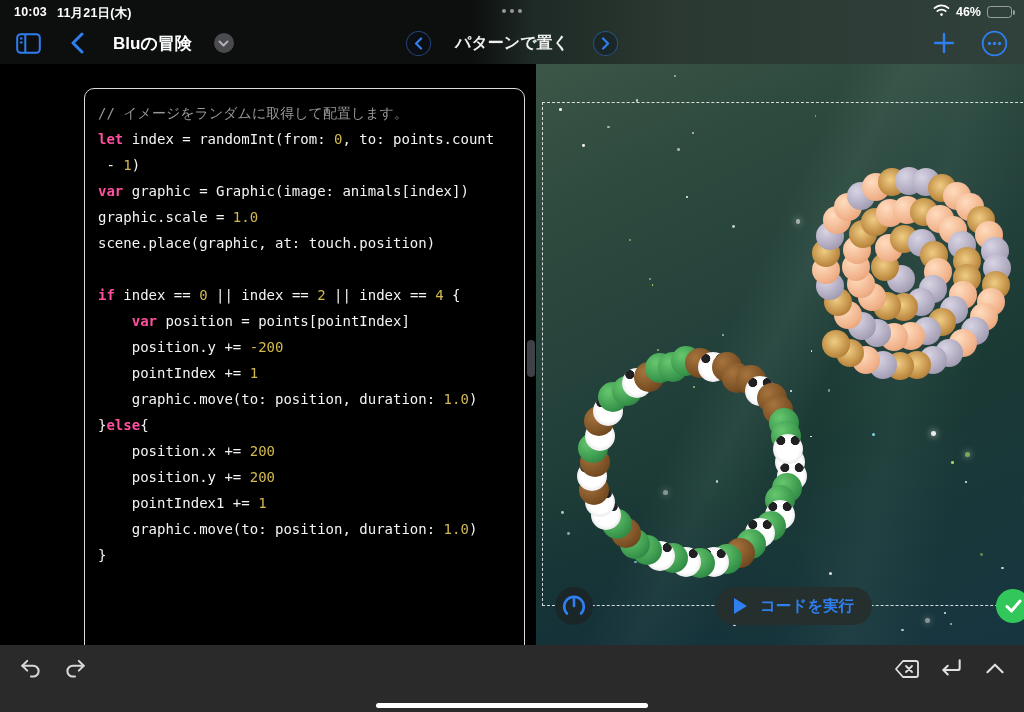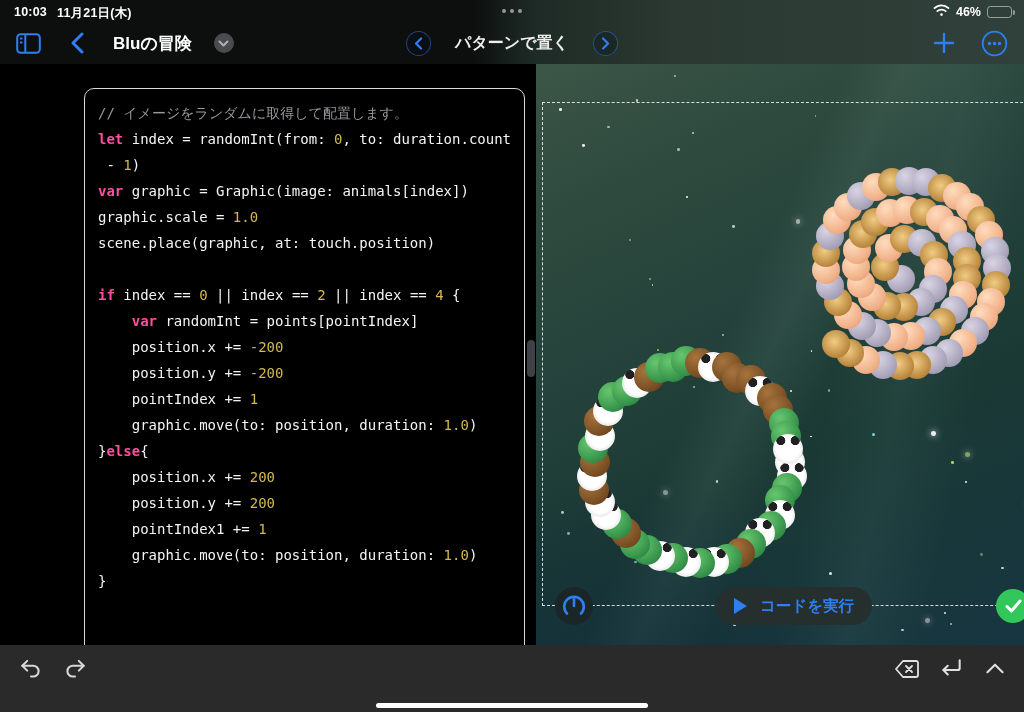--- a/index.html
+++ b/index.html
@@ -180,29 +180,28 @@
           </svg>
         </button>
       </div>
     </div>
   </div>
 
   <div class="main">
     <section class="code-panel">
       <div class="code-box" id="code-box">
           <div class="code-line"><span class="tok-c">// イメージをランダムに取得して配置します。</span></div>
-          <div class="code-line"><span class="tok-k">let</span><span class="tok-p"> index = randomInt(from: </span><span class="tok-n">0</span><span class="tok-p">, to: duration.count</span></div>
+          <div class="code-line"><span class="tok-k">let</span><span class="tok-p"> index = randomInt(from: </span><span class="tok-n">0</span><span class="tok-p">, to: points.count</span></div>
           <div class="code-line"><span class="tok-p"> - </span><span class="tok-n">1</span><span class="tok-p">)</span></div>
           <div class="code-line"><span class="tok-k">var</span><span class="tok-p"> graphic = Graphic(image: animals[index])</span></div>
           <div class="code-line"><span class="tok-p">graphic.scale = </span><span class="tok-n">1.0</span></div>
           <div class="code-line"><span class="tok-p">scene.place(graphic, at: touch.position)</span></div>
           <div class="code-line"></div>
           <div class="code-line"><span class="tok-k">if</span><span class="tok-p"> index == </span><span class="tok-n">0</span><span class="tok-p"> || index == </span><span class="tok-n">2</span><span class="tok-p"> || index == </span><span class="tok-n">4</span><span class="tok-p"> {</span></div>
-          <div class="code-line"><span class="tok-p">    </span><span class="tok-k">var</span><span class="tok-p"> randomInt = points[pointIndex]</span></div>
-          <div class="code-line"><span class="tok-p">    position.x += </span><span class="tok-n">-200</span></div>
+          <div class="code-line"><span class="tok-p">    </span><span class="tok-k">var</span><span class="tok-p"> position = points[pointIndex]</span></div>
           <div class="code-line"><span class="tok-p">    position.y += </span><span class="tok-n">-200</span></div>
           <div class="code-line"><span class="tok-p">    pointIndex += </span><span class="tok-n">1</span></div>
           <div class="code-line"><span class="tok-p">    graphic.move(to: position, duration: </span><span class="tok-n">1.0</span><span class="tok-p">)</span></div>
           <div class="code-line"><span class="tok-p">}</span><span class="tok-k">else</span><span class="tok-p">{</span></div>
           <div class="code-line"><span class="tok-p">    position.x += </span><span class="tok-n">200</span></div>
           <div class="code-line"><span class="tok-p">    position.y += </span><span class="tok-n">200</span></div>
           <div class="code-line"><span class="tok-p">    pointIndex1 += </span><span class="tok-n">1</span></div>
           <div class="code-line"><span class="tok-p">    graphic.move(to: position, duration: </span><span class="tok-n">1.0</span><span class="tok-p">)</span></div>
           <div class="code-line"><span class="tok-p">}</span></div>
         </div>

